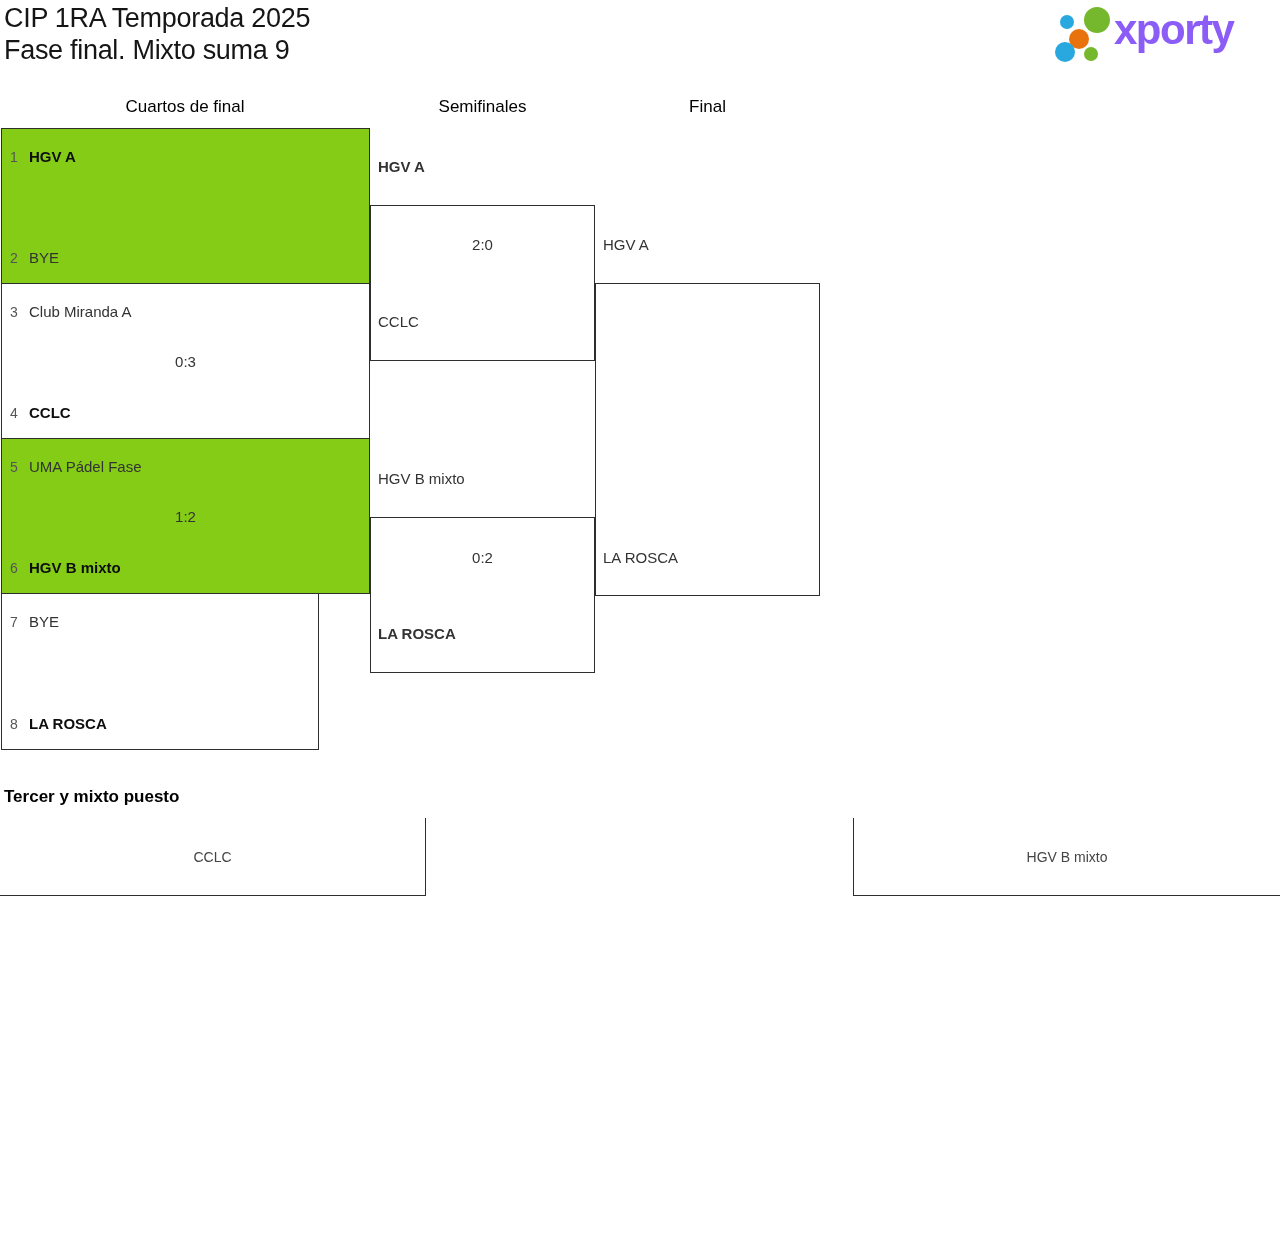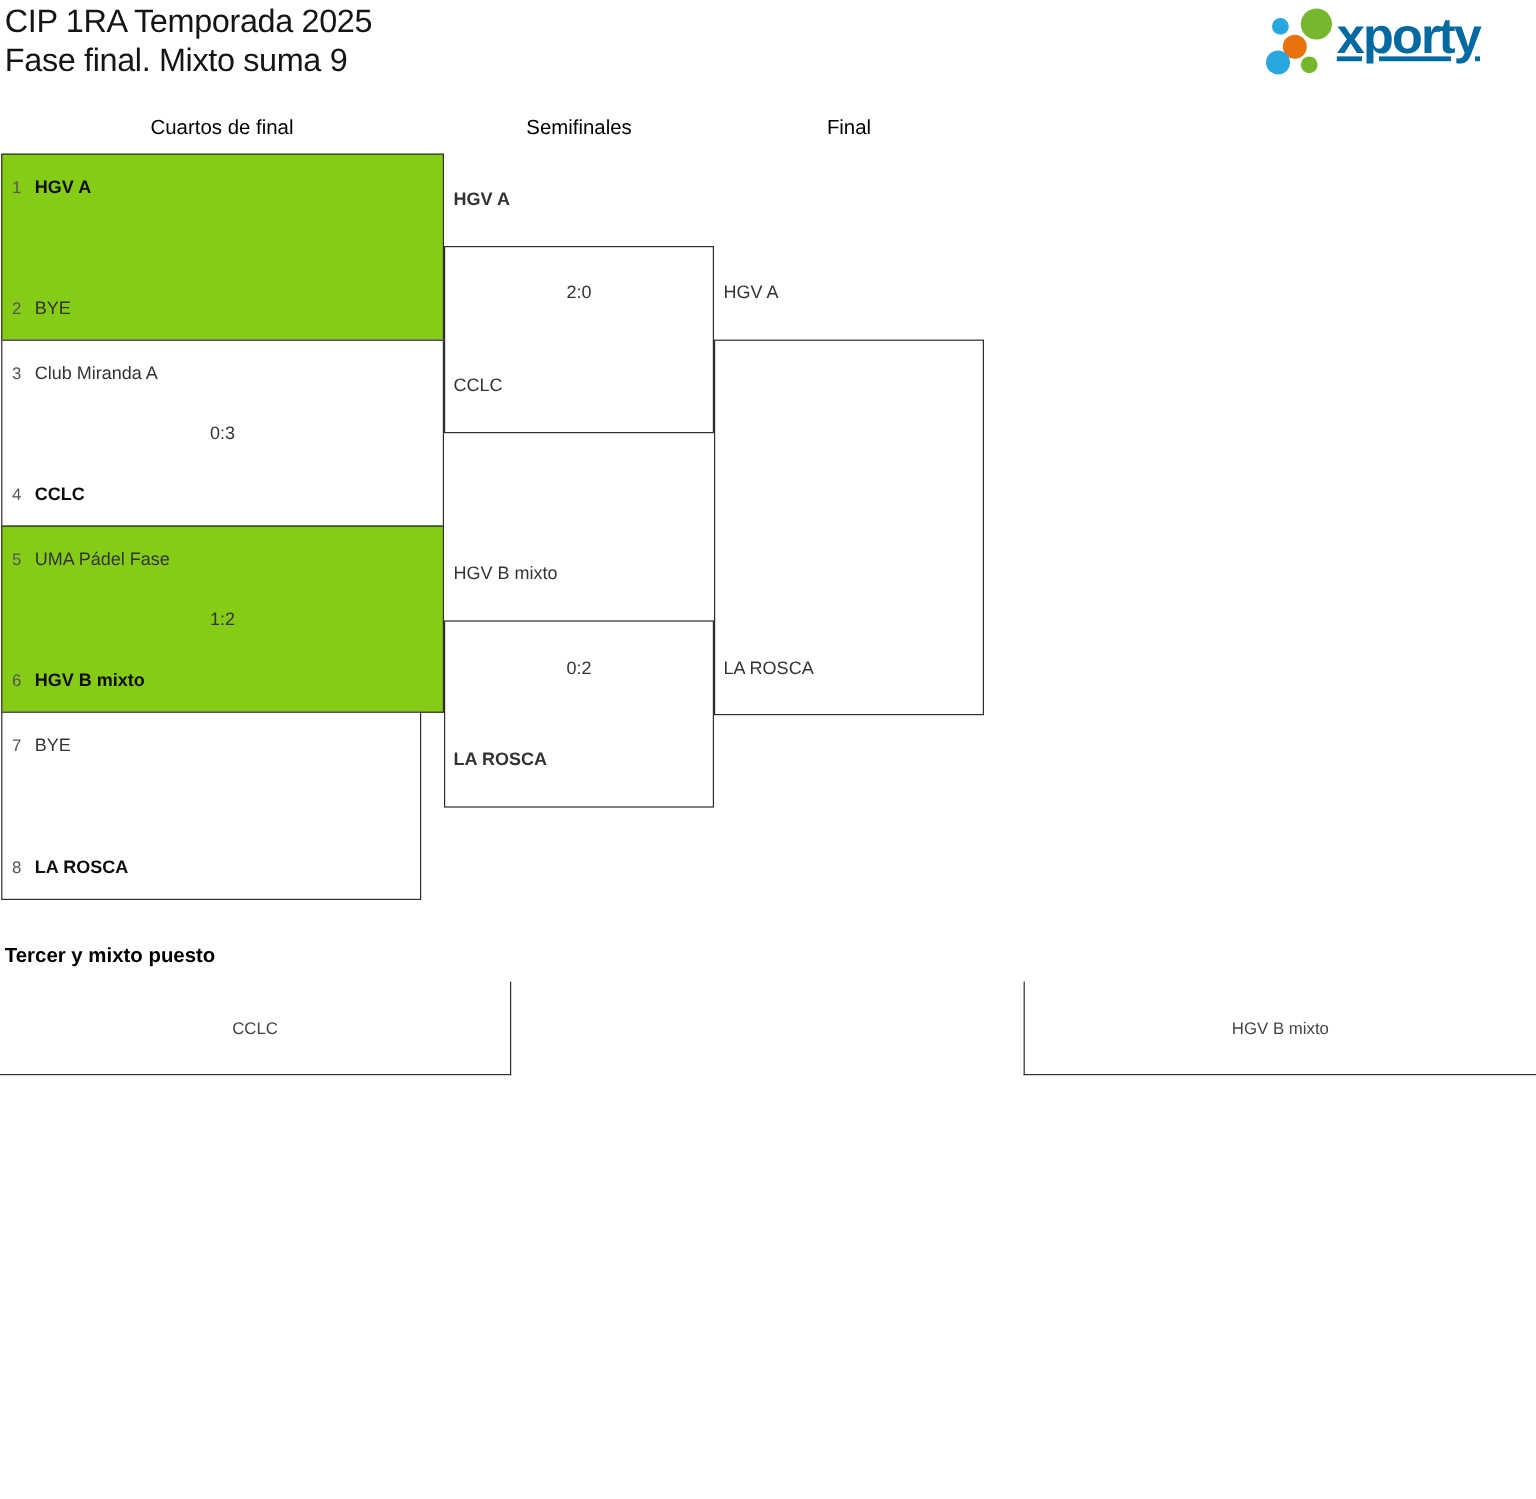--- a/index.html
+++ b/index.html
@@ -47,21 +47,21 @@
 
   <div class="title title1">CIP 1RA Temporada 2025</div>
   <div class="title title2">Fase final. Mixto suma 9</div>
 
   <div class="logo">
     <span class="dot" style="left:12px; top:15px; width:14px; height:14px; background:#29a8e0;"></span>
     <span class="dot" style="left:36px; top:7px; width:26px; height:26px; background:#76b82d;"></span>
     <span class="dot" style="left:21px; top:29px; width:20px; height:20px; background:#e8720c;"></span>
     <span class="dot" style="left:7px; top:42px; width:20px; height:20px; background:#29a8e0;"></span>
     <span class="dot" style="left:36px; top:47px; width:14px; height:14px; background:#76b82d;"></span>
-    <span class="logo-text" style="color:#0369a1;text-decoration:underline;">xporty</span>
+    <span class="logo-text" style="color:#8b5cf6;">xporty</span>
   </div>
 
   <div class="col-header" style="left:0; width:370px;">Cuartos de final</div>
   <div class="col-header" style="left:370px; width:225px;">Semifinales</div>
   <div class="col-header" style="left:595px; width:225px;">Final</div>
 
   <div class="match shaded" style="left:1px; top:128px; width:369px; height:156px;">
     <div class="row t1"><span class="seed">1</span><span class="win">HGV A</span></div>
     <div class="row t2"><span class="seed">2</span><span>BYE</span></div>
   </div>
@@ -71,21 +71,21 @@
     <div class="score">0:3</div>
     <div class="row t2"><span class="seed">4</span><span class="win">CCLC</span></div>
   </div>
 
   <div class="match shaded" style="left:1px; top:438px; width:369px; height:156px;">
     <div class="row t1"><span class="seed">5</span><span>UMA Pádel Fase</span></div>
     <div class="score">1:2</div>
     <div class="row t2"><span class="seed">6</span><span class="win">HGV B mixto</span></div>
   </div>
 
-  <div class="match" style="left:1px; top:593px; width:350px; height:157px;">
+  <div class="match" style="left:1px; top:593px; width:318px; height:157px;">
     <div class="row t1"><span class="seed">7</span><span>BYE</span></div>
     <div class="row t2"><span class="seed">8</span><span class="win">LA ROSCA</span></div>
   </div>
 
   <div class="match" style="left:370px; top:205px; width:225px; height:156px; background:transparent;"></div>
   <div class="flabel win" style="left:378px; top:166px;">HGV A</div>
   <div class="fscore" style="left:370px; top:244px;">2:0</div>
   <div class="flabel" style="left:378px; top:321px;">CCLC</div>
 
   <div class="match" style="left:370px; top:517px; width:225px; height:156px; background:transparent;"></div>

